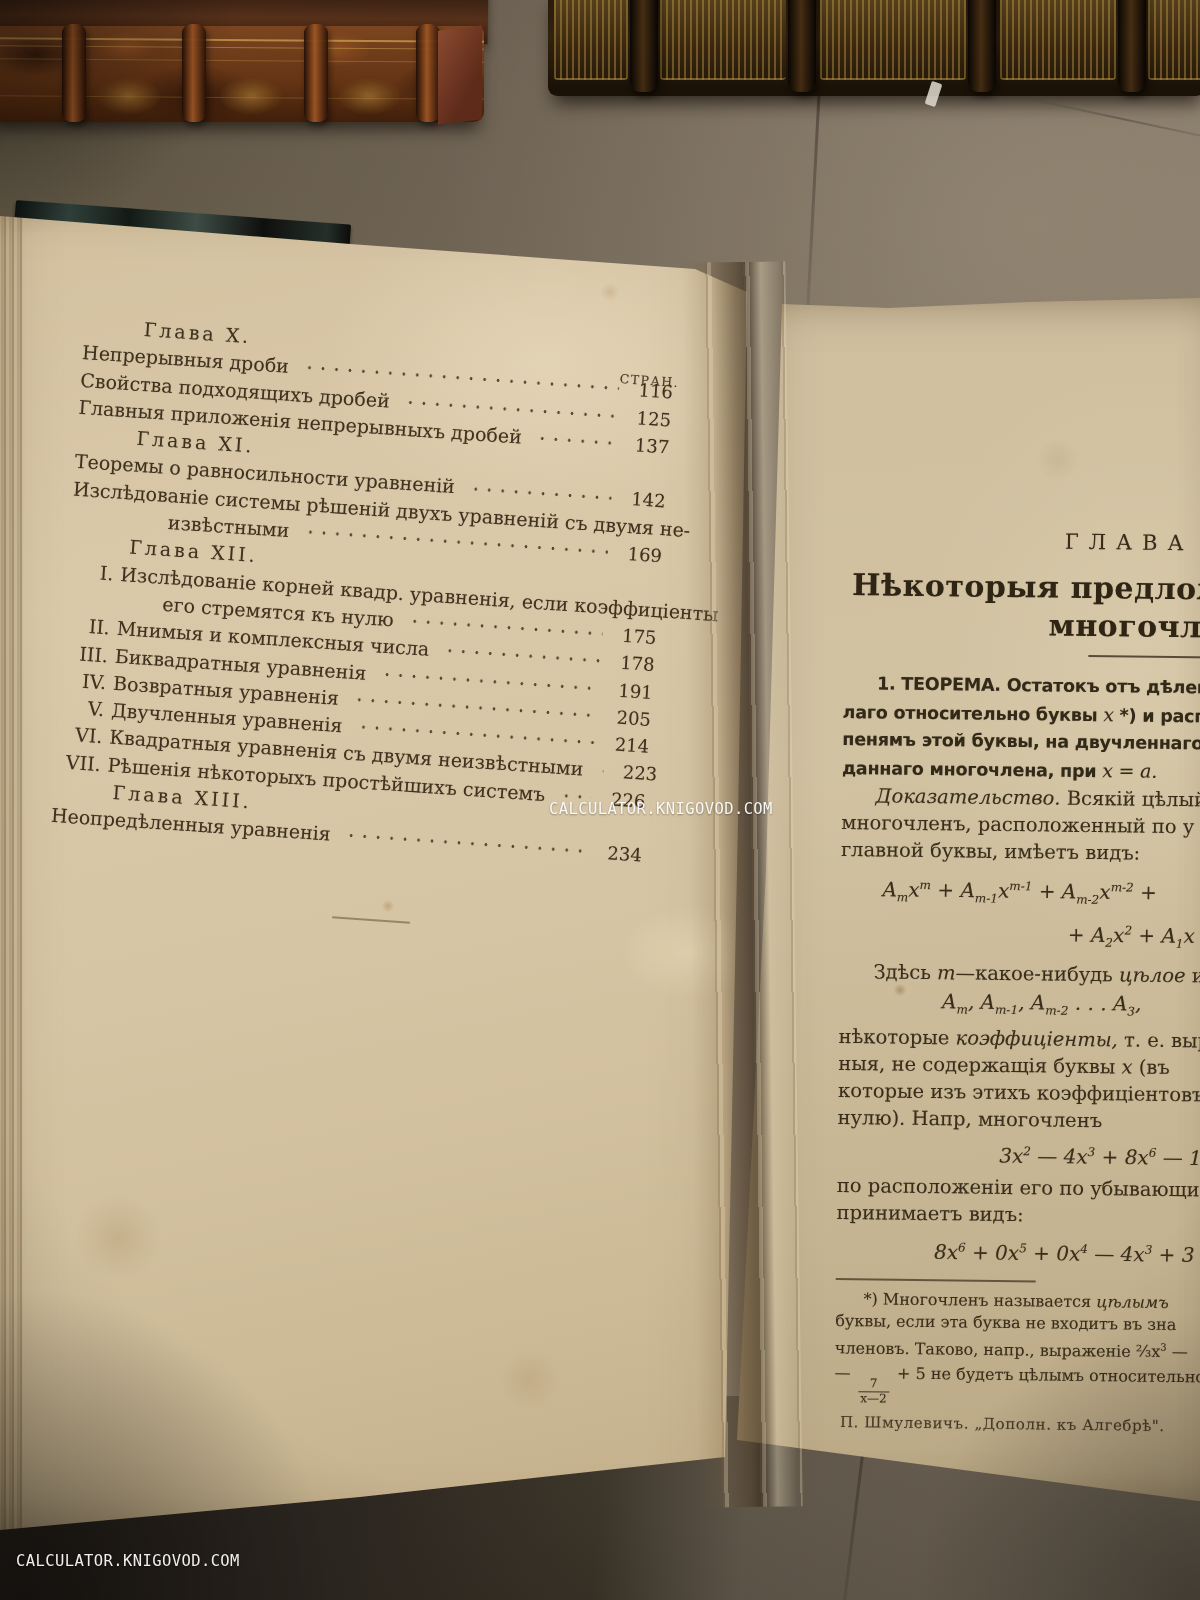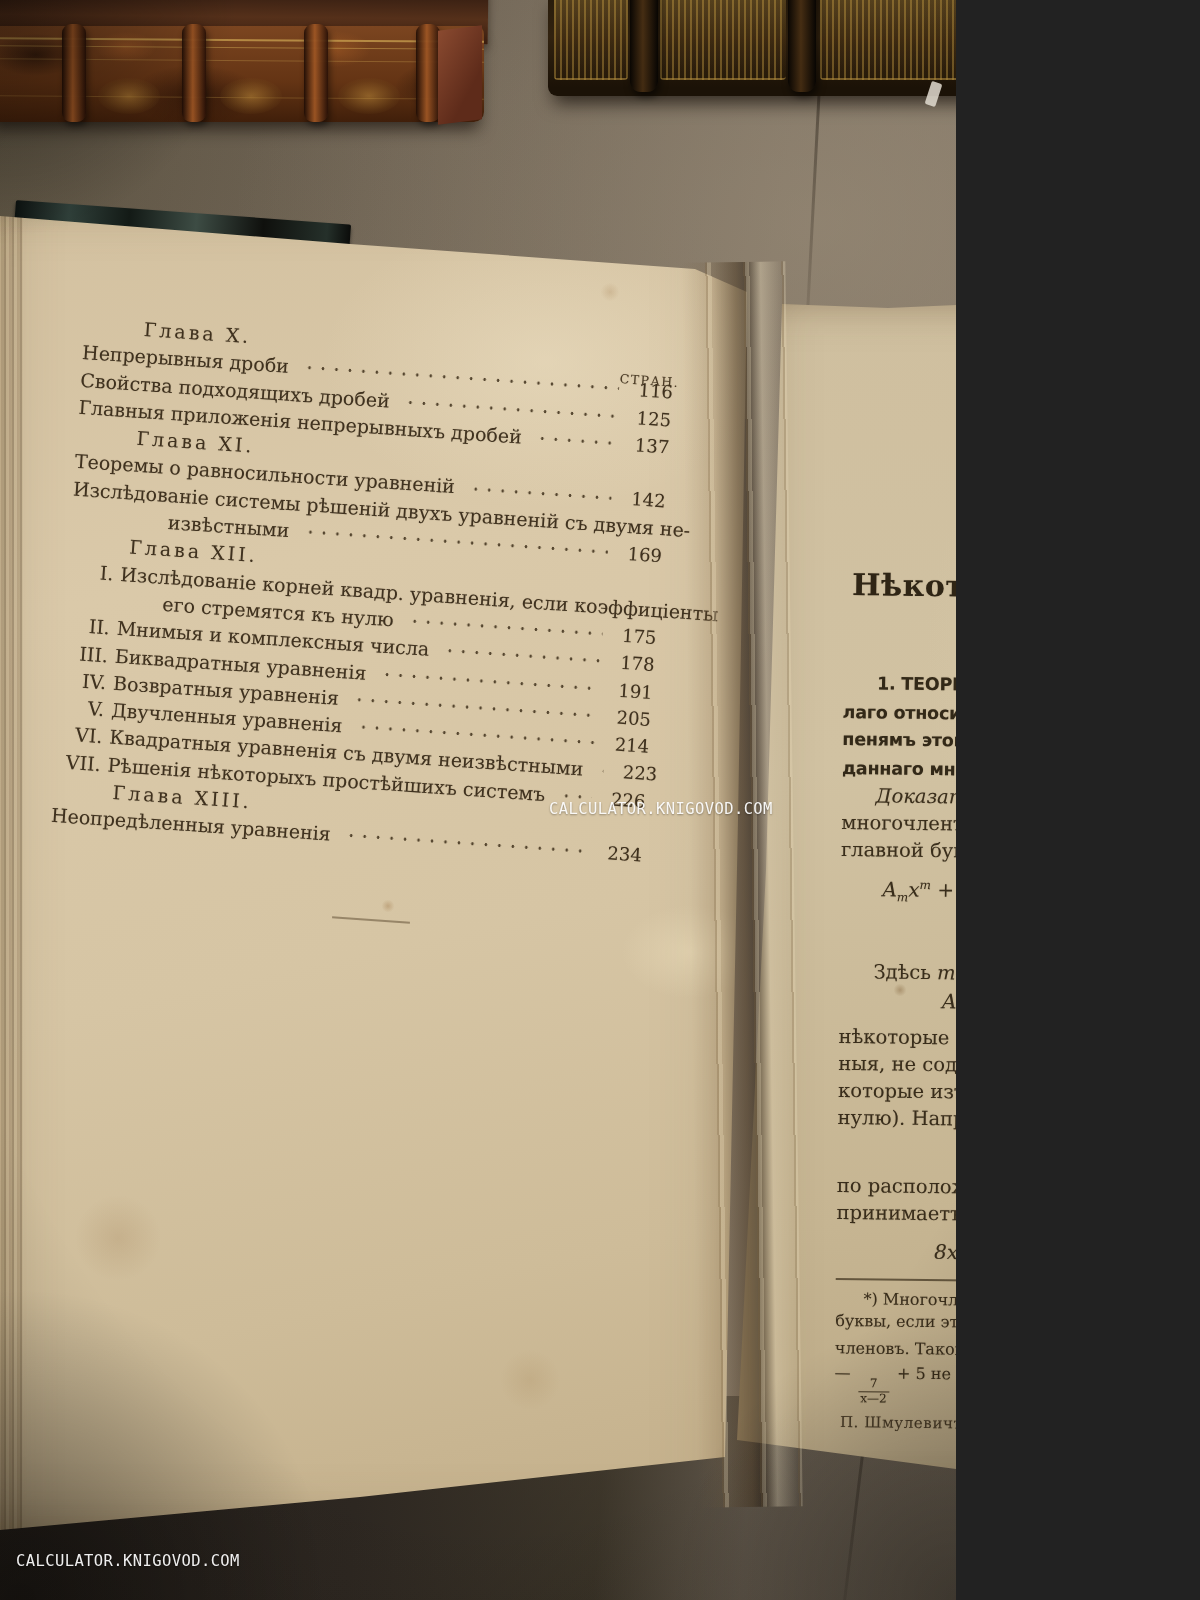--- a/index.html
+++ b/index.html
@@ -1,16 +1,16 @@
 <!DOCTYPE html>
 <html><head>
 <meta charset="utf-8">
 <style>
   html,body{margin:0;padding:0;background:#222;}
-  .scene{position:relative;width:956px;height:1600px;overflow:hidden;
+  .scene{position:relative;width:1200px;height:1600px;overflow:hidden;
     font-family:"DejaVu Serif","Liberation Serif",serif;
     background:
       radial-gradient(ellipse 950px 720px at 86% 14%, rgba(168,154,130,.40), transparent 62%),
       radial-gradient(ellipse 700px 500px at 30% 20%, rgba(120,108,90,.30), transparent 65%),
       linear-gradient(100deg,#59503f 0%,#6d6253 34%,#7e7263 66%,#8a7d6c 100%);}
   .scene *{box-sizing:border-box;}
 
   
   .crease{position:absolute;pointer-events:none;}
   .crease.c1{left:812px;top:92px;width:3px;height:215px;transform:rotate(3deg);

